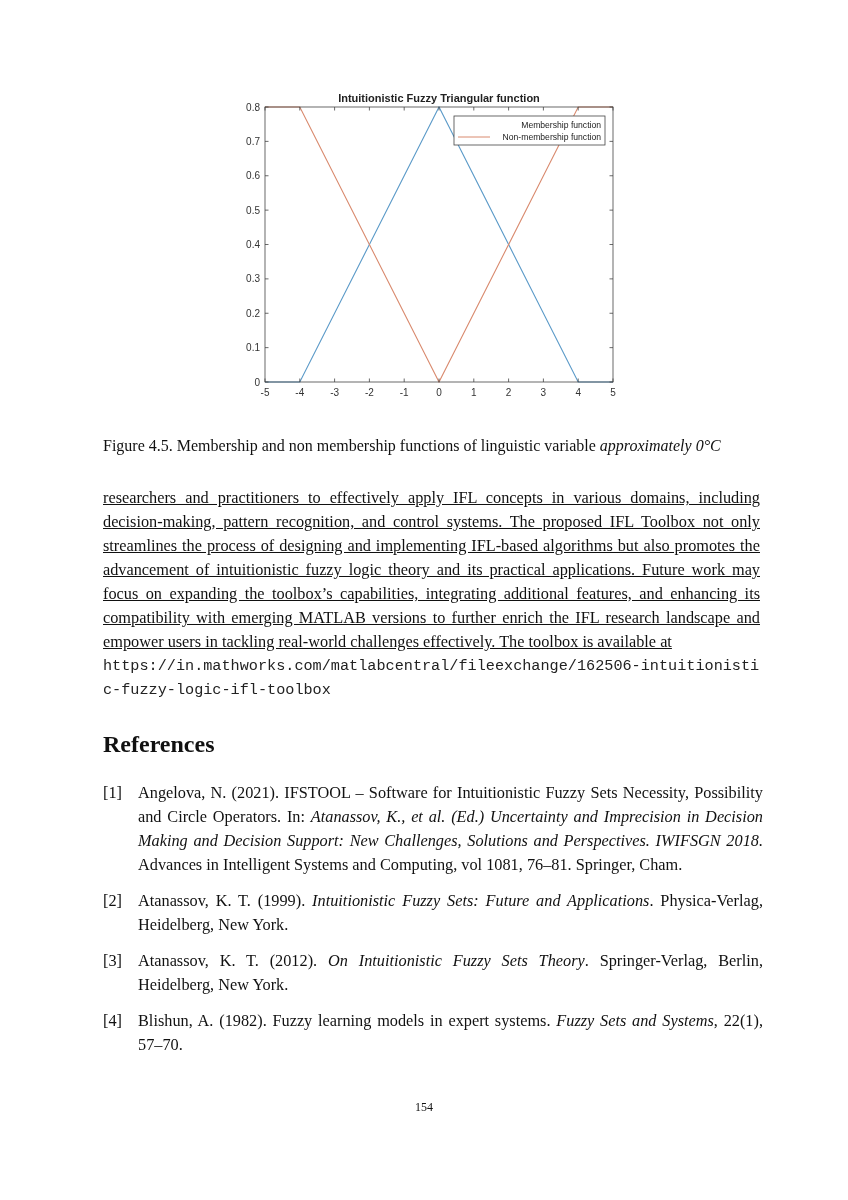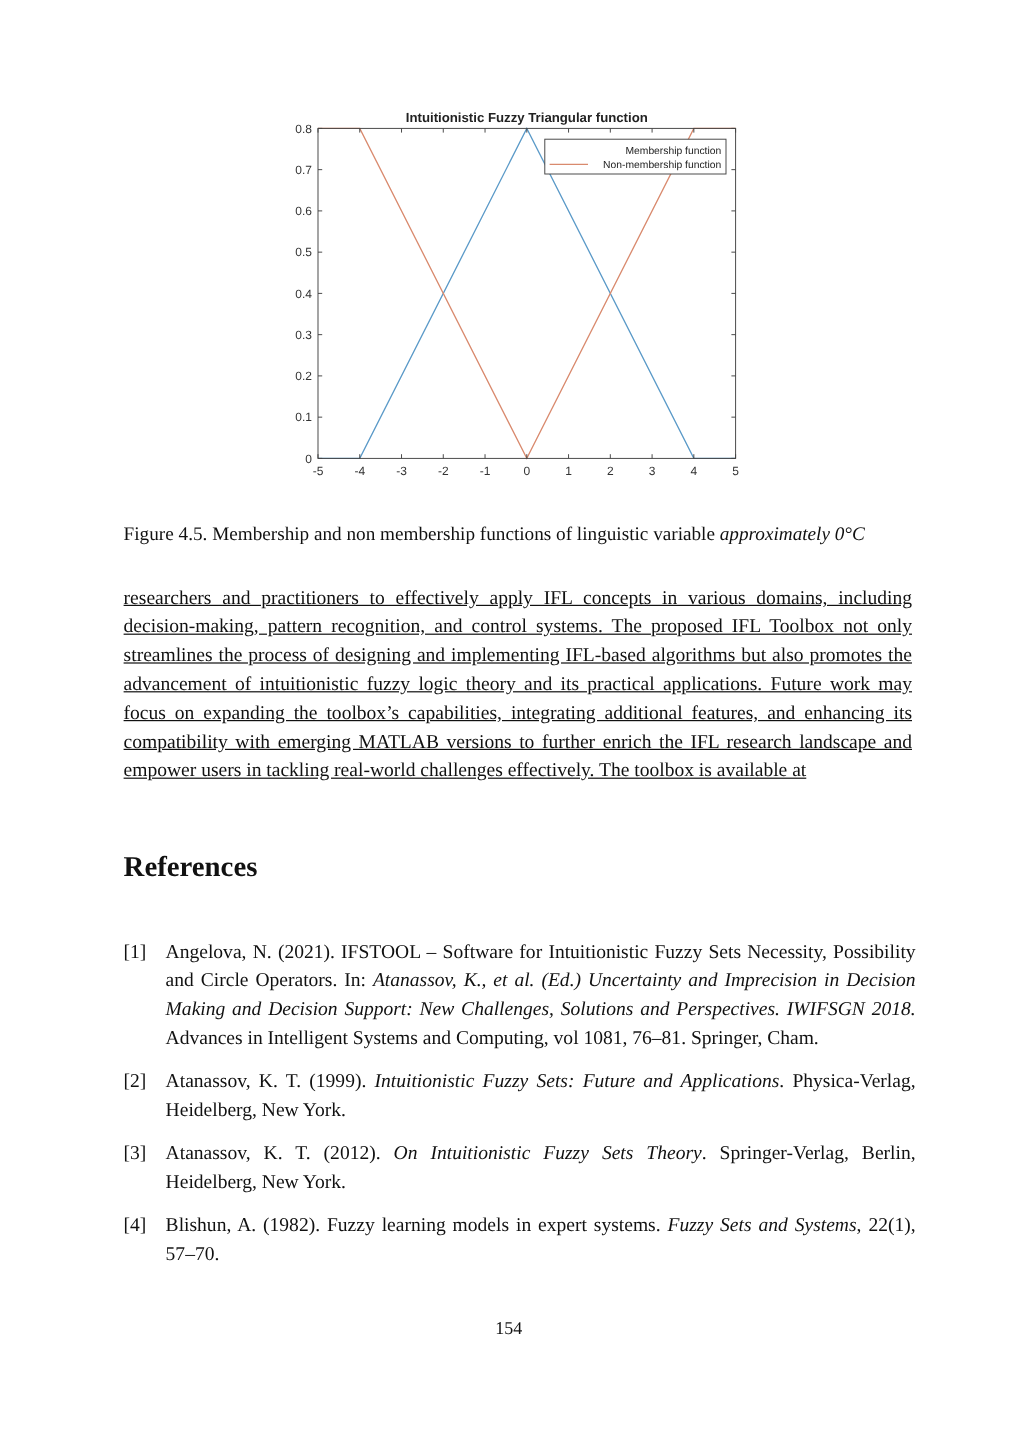--- a/index.html
+++ b/index.html
@@ -8,28 +8,28 @@
   .figure { position: absolute; left: 230px; top: 88px; width: 400px; height: 320px; }
   .figure svg { display: block; }
   .caption { position: absolute; left: 103px; top: 436px; width: 660px;
              font-size: 16px; line-height: 20px; white-space: nowrap; }
   .caption i { font-style: italic; }
   .body-text { position: absolute; left: 103px; top: 486px; width: 657px;
                font-size: 16.3px; line-height: 24px; text-align: justify; }
   .body-text p { margin: 0; text-decoration: underline; }
   .mono { font-family: "Liberation Mono", monospace; font-size: 15.2px; color: #222;
           display: block; text-align: left; word-break: break-all; line-height: 24px; }
-  .refs-heading { position: absolute; left: 103px; top: 710px; font-size: 24px;
+  .refs-heading { position: absolute; left: 103px; top: 731px; font-size: 24px;
                   font-weight: bold; margin: 0; }
   .refs { position: absolute; left: 103px; top: 781px; width: 660px; margin: 0; padding: 0; list-style: none; }
   .ref { position: relative; padding-left: 35px; font-size: 16.3px; line-height: 24px;
          text-align: justify; margin-bottom: 12px; }
   .ref .num { position: absolute; left: 0; top: 0; }
   .ref i { }
-  .page-num { position: absolute; left: 0; width: 848px; top: 1100px; text-align: center; font-size: 15px; }
+  .page-num { position: absolute; left: 0; width: 848px; top: 1100px; text-align: center; font-size: 12px; }
   .sans { font-family: "Liberation Sans", sans-serif; }
 </style>
 </head>
 <body>
 
 <div class="figure">
   <svg id="chart-svg" width="400" height="320" viewBox="0 0 400 320">
     <text id="chart-title" class="sans" x="209" y="14" text-anchor="middle" font-size="11" font-weight="bold" fill="#222">Intuitionistic Fuzzy Triangular function</text>
     <g id="plot-area">
         <polyline points="35.0,294.0 69.8,294.0 209.0,19.0 348.2,294.0 383.0,294.0" fill="none" stroke="#5b9ac8" stroke-width="1.1"></polyline>
@@ -101,20 +101,21 @@
         <line x1="228" y1="49" x2="260" y2="49" stroke="#d98a6e" stroke-width="1"></line>
         <text x="371" y="52" text-anchor="end" font-size="8.6" fill="#222" font-family="Liberation Sans, sans-serif">Non-membership function</text>
       </g>
   </svg>
 </div>
 
 <div class="caption"><span>Figure 4.5.  Membership and non membership functions of linguistic variable </span><i>approximately 0°C</i></div>
 
 <div class="body-text">
   <p>researchers and practitioners to effectively apply IFL concepts in various domains, including decision-making, pattern recognition, and control systems.  The proposed IFL Toolbox not only streamlines the process of designing and implementing IFL-based algorithms but also promotes the advancement of intuitionistic fuzzy logic theory and its practical applications.  Future work may focus on expanding the toolbox’s capabilities, integrating additional features, and enhancing its compatibility with emerging MATLAB versions to further enrich the IFL research landscape and empower users in tackling real-world challenges effectively.  The toolbox is available at</p>
+  <span class="mono">https://in.mathworks.com/matlabcentral/fileexchange/162506-intuitionistic-fuzzy-logic-ifl-toolbox</span>
 </div>
 
 <h2 class="refs-heading">References</h2>
 
 <ul class="refs">
   <li class="ref">
     <span class="num">[1]</span>
     <span>Angelova, N. (2021). IFSTOOL – Software for Intuitionistic Fuzzy Sets Necessity, Possibility and Circle Operators. In: </span><i>Atanassov, K., et al. (Ed.) Uncertainty and Imprecision in Decision Making and Decision Support: New Challenges, Solutions and Perspectives. IWIFSGN 2018.</i><span> Advances in Intelligent Systems and Computing, vol 1081, 76–81. Springer, Cham.</span>
   </li>
   <li class="ref">

